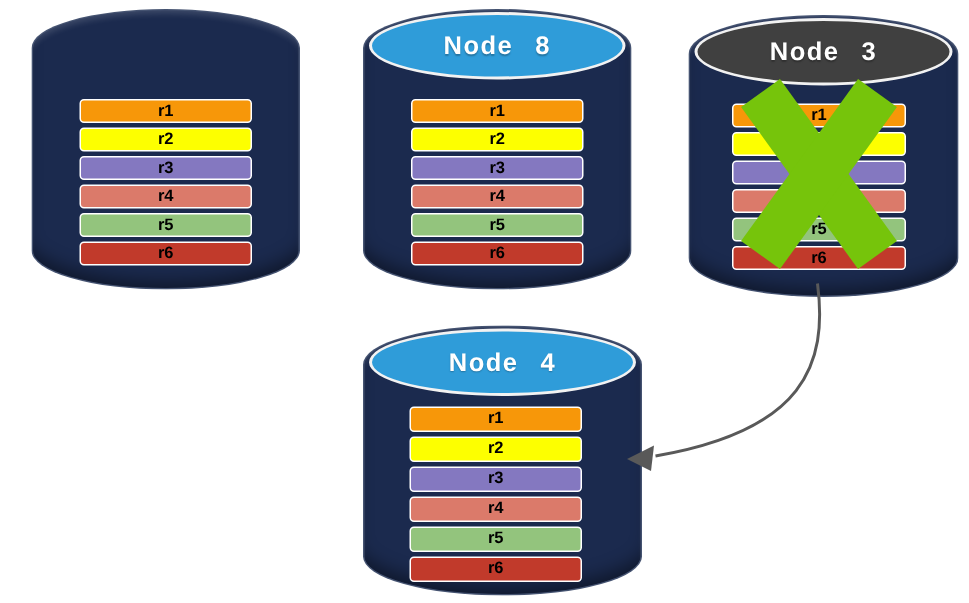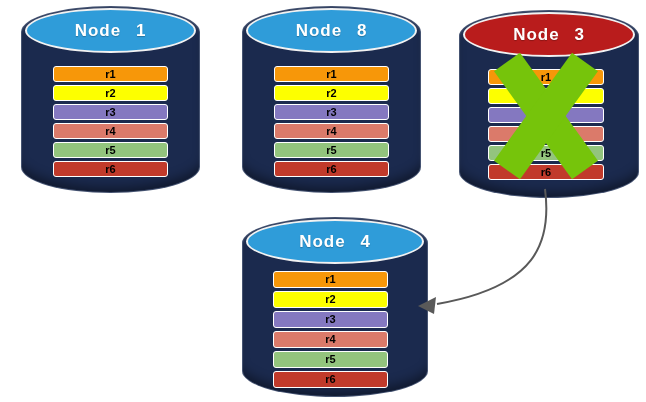--- a/index.html
+++ b/index.html
@@ -69,23 +69,20 @@
     pointer-events:none;
   }
 </style>
 </head>
 <body>
 
 <div class="canvas">
 
   <div class="cylinder node1">
     <div class="cyl-shell" style="background-color: rgb(27, 42, 78);"></div>
-    <div class="cyl-cap" style="background-color: rgb(47, 156, 217);">
-      <span class="node-title">Node 1</span>
-    </div>
     <div class="rows">
       <div class="row" style="background-color: rgb(247, 151, 9);">r1</div>
       <div class="row" style="background-color: rgb(253, 255, 0);">r2</div>
       <div class="row" style="background-color: rgb(132, 120, 192);">r3</div>
       <div class="row" style="background-color: rgb(219, 122, 106);">r4</div>
       <div class="row" style="background-color: rgb(147, 196, 125);">r5</div>
       <div class="row" style="background-color: rgb(193, 58, 43);">r6</div>
     </div>
   </div>
 
@@ -99,21 +96,21 @@
       <div class="row" style="background-color: rgb(253, 255, 0);">r2</div>
       <div class="row" style="background-color: rgb(132, 120, 192);">r3</div>
       <div class="row" style="background-color: rgb(219, 122, 106);">r4</div>
       <div class="row" style="background-color: rgb(147, 196, 125);">r5</div>
       <div class="row" style="background-color: rgb(193, 58, 43);">r6</div>
     </div>
   </div>
 
   <div class="cylinder node3">
     <div class="cyl-shell" style="background-color: rgb(27, 42, 78);"></div>
-    <div class="cyl-cap" style="background-color: #b91c1c;">
+    <div class="cyl-cap" style="background-color: #404040;">
       <span class="node-title">Node 3</span>
     </div>
     <div class="rows">
       <div class="row" style="background-color: rgb(247, 151, 9);">r1</div>
       <div class="row" style="background-color: rgb(253, 255, 0);">r2</div>
       <div class="row" style="background-color: rgb(132, 120, 192);">r3</div>
       <div class="row" style="background-color: rgb(219, 122, 106);">r4</div>
       <div class="row" style="background-color: rgb(147, 196, 125);">r5</div>
       <div class="row" style="background-color: rgb(193, 58, 43);">r6</div>
     </div>

